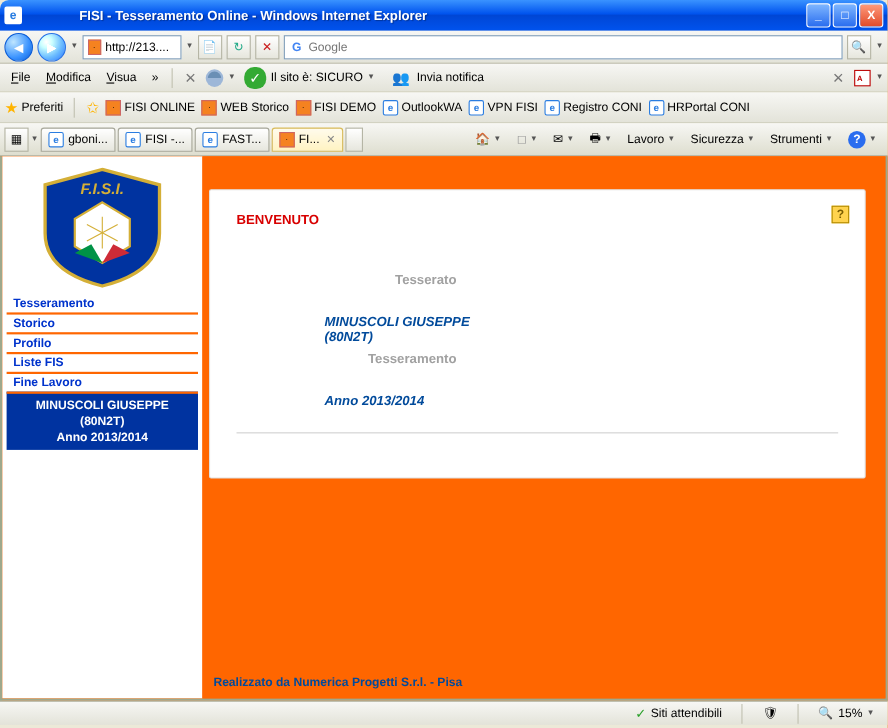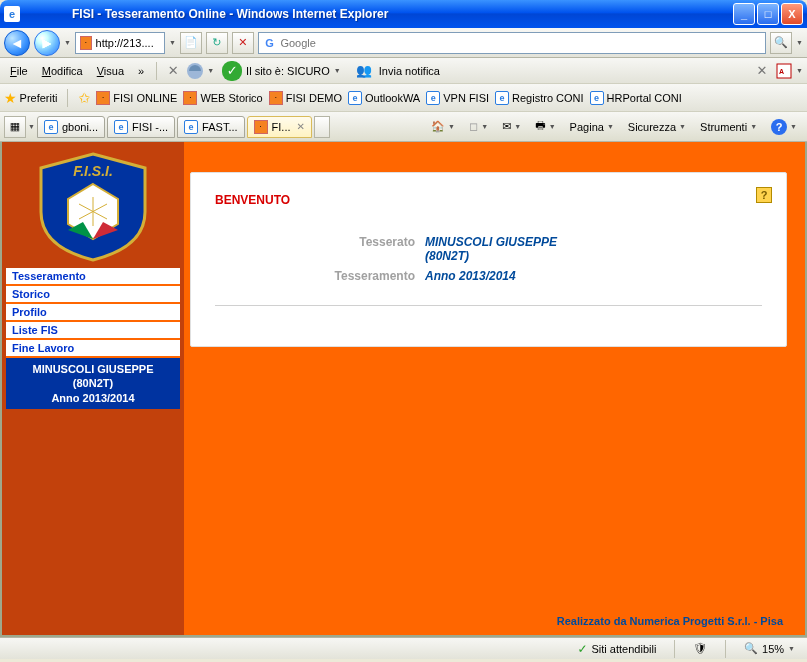--- a/index.html
+++ b/index.html
@@ -44,40 +44,40 @@
 .tabsbar { height: 30px; background: linear-gradient(to bottom, #f7f7f4, #dedecf); border-bottom: 1px solid #b5b5a5; display: flex; align-items: center; padding: 0 4px; gap: 2px; }
 .tab { height: 22px; border: 1px solid #a7a79a; background: linear-gradient(to bottom, #fff, #e6e6dd); display: flex; align-items: center; padding: 0 6px; gap: 4px; cursor: pointer; font-size: 11px; border-radius: 3px 3px 0 0; white-space: nowrap; }
 .tab.active { background: linear-gradient(to bottom, #fffbec, #fff3c2); border-color: #d9bb5a; }
 .tab .x { color: #888; font-size: 10px; margin-left: 2px; }
 .mainmenu { margin-left: auto; display: flex; align-items: center; gap: 2px; }
 .mbtn { display: flex; align-items: center; gap: 3px; padding: 2px 6px; cursor: pointer; }
 .dd { font-size: 7px; color: #555; }
 
 
 .content { display: flex; height: 495px; background: #ff6600; border: 2px solid #9ea88c; border-top: none; overflow: hidden; }
-.sidebar { width: 182px; background: #c2410c; padding: 4px 2px; }
+.sidebar { width: 182px; background: #ffffff; padding: 4px 2px; }
 .logo { width: 120px; height: 110px; margin: 6px auto 6px; position: relative; }
 .shield { width: 100%; height: 100%; }
 .sidemenu { background: #fff; margin: 0 2px; }
 .sidelink { display: block; padding: 2px 6px; color: #0033cc; font-weight: bold; font-size: 11px; cursor: pointer; border-top: 2px solid #ff6600; background: #fff; }
 .sidelink:first-child { border-top: none; }
 .sinfo { background: #0033a0; color: #fff; text-align: center; padding: 4px 2px; font-size: 11px; font-weight: bold; border-top: 2px solid #ff6600; }
 .sinfo div { line-height: 1.3; }
 
 .main { flex: 1; background: #ff6600; padding: 30px 18px 4px 6px; display: flex; flex-direction: column; }
 .card { background: #fff; border: 1px solid #e0e0e0; border-radius: 2px; padding: 20px 24px 40px; position: relative; }
 .help { position: absolute; top: 14px; right: 14px; width: 16px; height: 16px; background: #ffd34e; border: 1px solid #b38b00; color: #7a5c00; font-weight: bold; display: flex; align-items: center; justify-content: center; font-size: 11px; cursor: pointer; }
 .card h1 { font-size: 21px; font-weight: bold; color: #000; margin-bottom: 26px; font-family: Arial, sans-serif; }
-.welcome { color: #d80000; font-weight: bold; font-size: 12px; margin-bottom: 28px; }
+.welcome { color: #d80000; font-weight: bold; font-size: 12px; margin-bottom: 40px; }
 .infogrid { margin-left: 80px; }
-.irow { display: flex; gap: 10px; margin-bottom: 6px; }
+.irow { display: flex; gap: 24px; margin-bottom: 6px; flex-direction: column; }
 .ilbl { width: 120px; text-align: right; color: #a1a1a1; font-weight: bold; font-size: 12px; }
 .ival { color: #014a9b; font-weight: bold; font-style: italic; font-size: 12px; }
 .hr { border: none; border-top: 1px solid #d0d0d0; margin-top: 22px; }
-.footer { text-align: right; color: #014a9b; font-weight: bold; font-size: 11px; margin-top: auto; padding: 4px; }
+.footer { text-align: left; color: #014a9b; font-weight: bold; font-size: 11px; margin-top: auto; padding: 4px; }
 
 
 .statusbar { height: 22px; background: linear-gradient(to bottom, #f7f7f4, #e3e3d9); border-top: 1px solid #b5b5a5; display: flex; align-items: center; padding: 0 6px; gap: 8px; font-size: 11px; }
 .statusbar .sti { display: flex; align-items: center; gap: 4px; padding: 0 6px; }
 .statusbar .spacer { flex: 1; }
 .tick { color: #2aa02a; font-size: 12px; }
 .zoom { display: flex; align-items: center; gap: 4px; }
 </style>
 </head>
 <body>
@@ -219,21 +219,21 @@
       </span>
     <span class="mbtn">
         <span>✉</span>
         <span class="dd">▼</span>
       </span>
     <span class="mbtn">
         <span>🖶</span>
         <span class="dd">▼</span>
       </span>
     <span class="mbtn">
-        <span>Pagina</span>
+        <span>Lavoro</span>
         <span class="dd">▼</span>
       </span>
     <span class="mbtn">
         <span>Sicurezza</span>
         <span class="dd">▼</span>
       </span>
     <span class="mbtn">
         <span>Strumenti</span>
         <span class="dd">▼</span>
       </span>

